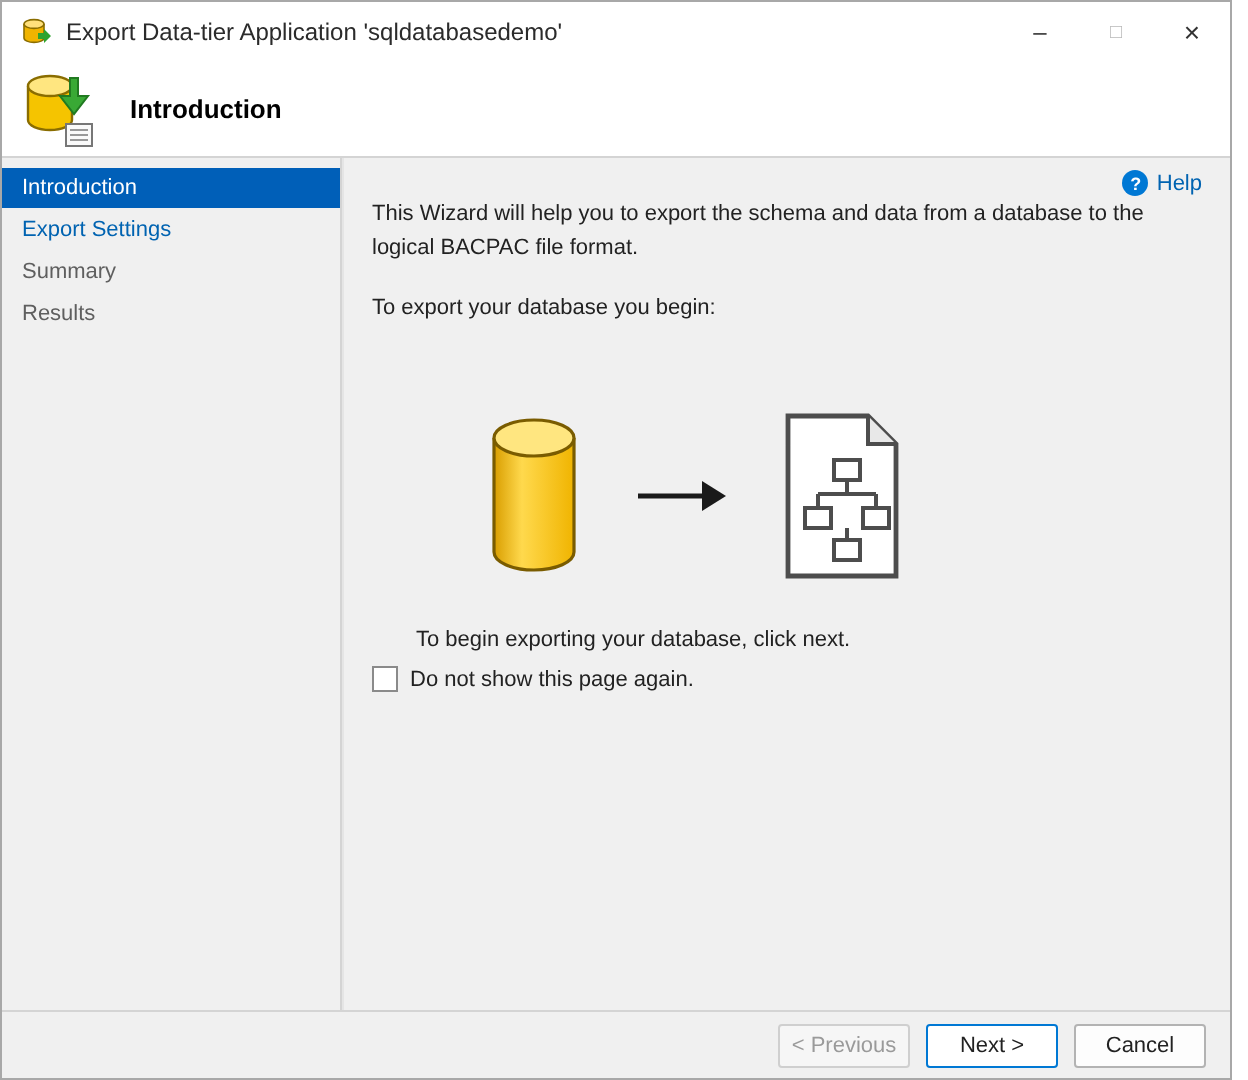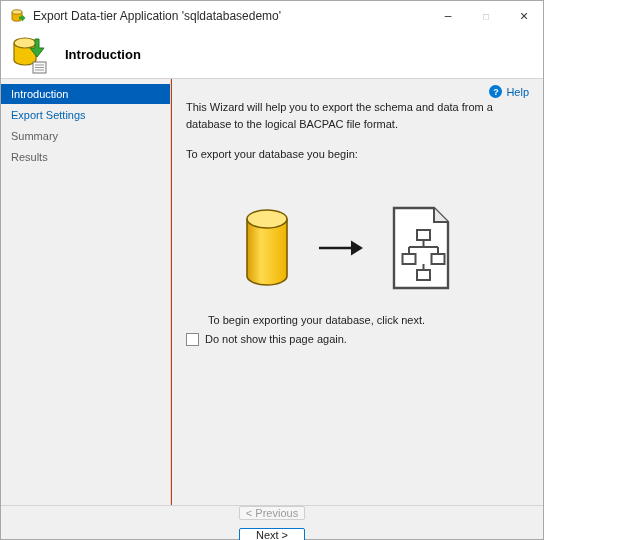--- a/index.html
+++ b/index.html
@@ -6,22 +6,22 @@
   html, body { width: 624px; height: 540px; }
   body {
     font-family: "Liberation Sans", sans-serif;
     font-size: 11px;
     color: #1a1a1a;
     background: #fff;
     overflow: hidden;
   }
   .window {
     position: relative;
-    width: 544px; height: 540px;
-    background: #c2410c;
+    width: 616px; height: 540px;
+    background: #e5e5e5;
     border: 1px solid #a8a8a8;
   }
   
   .titlebar {
     position: absolute; top: 0; left: 0; right: 0; height: 30px;
     background: #ffffff;
     display: flex; align-items: center;
     padding-left: 9px;
   }
   .titlebar-icon { width: 16px; height: 16px; display: inline-flex; }
@@ -88,32 +88,32 @@
   .bullets { margin-top: 12px; list-style: none; padding-left: 36px; }
   .bullets li { position: relative; margin-bottom: 12px; color: #222; }
   .bullets li::before { content: "•"; position: absolute; left: -13px; color: #222; }
   .illustration {
     margin-top: 46px; margin-left: 58px;
     display: flex; align-items: center; gap: 28px;
     width: fit-content;
   }
   .illustration span { display: inline-flex; }
   .begin { margin-top: 24px; color: #222; margin-left: 22px; }
-  .chk-row { margin-top: 7px; display: flex; gap: 6px; cursor: default; color: #222; }
+  .chk-row { margin-top: 7px; display: flex; align-items: center; gap: 6px; cursor: default; color: #222; }
   .chk {
     width: 13px; height: 13px;
     background: #fff; border: 1px solid #8a8a8a;
     display: inline-block; flex: 0 0 auto;
   }
   
   .footer {
     position: absolute; bottom: 0; left: 0; right: 0; height: 34px;
     background: #f0f0f0; border-top: 1px solid #d4d4d4;
-    display: flex; align-items: center; justify-content: flex-start;
-    gap: 8px; padding-right: 0; flex-direction: column;
+    display: flex; align-items: center; justify-content: flex-end;
+    gap: 8px; padding-right: 12px;
   }
   .btn {
     min-width: 66px; height: 22px;
     font-family: inherit; font-size: 11px; color: #222;
     background: #fdfdfd; border: 1px solid #b3b3b3; border-radius: 2px;
     cursor: default;
   }
   .btn.primary { border-color: #0078d4; background: #ffffff; }
   .btn.disabled { color: #9a9a9a; background: #f6f6f6; border-color: #cfcfcf; }
 </style>

